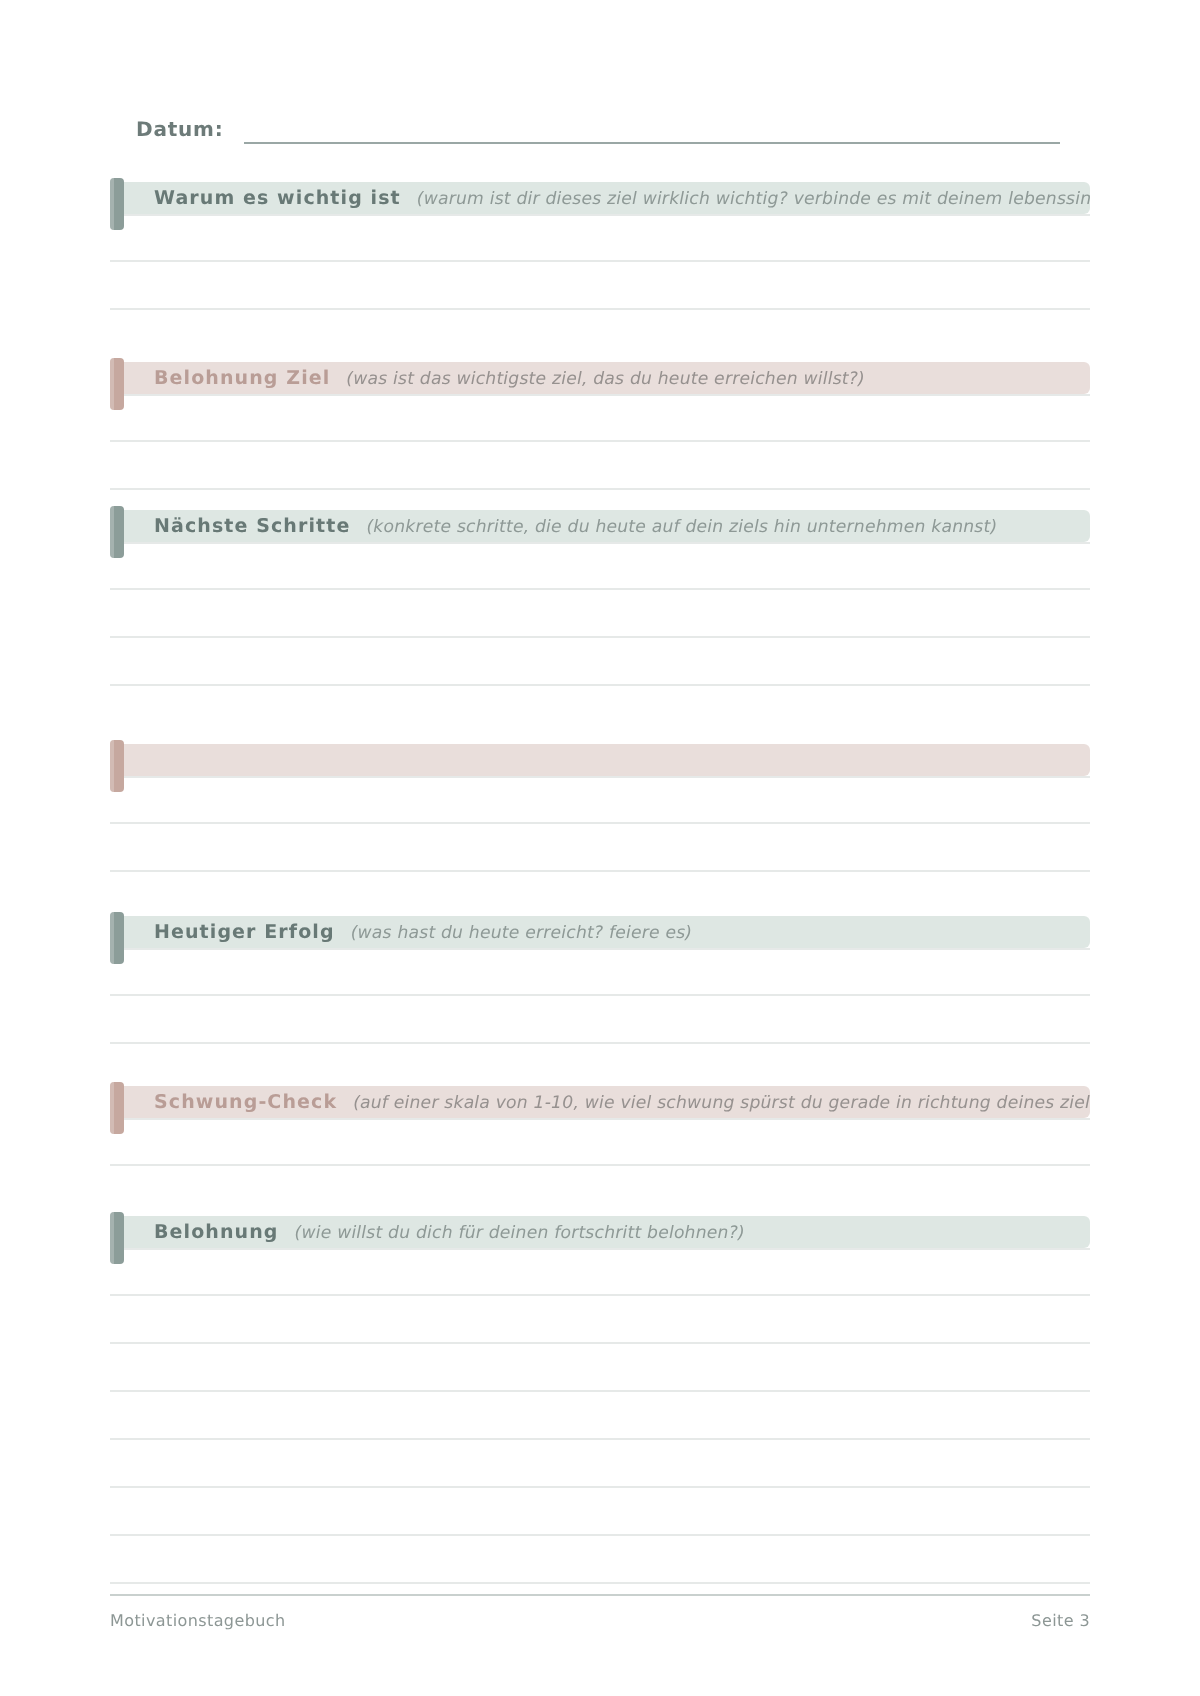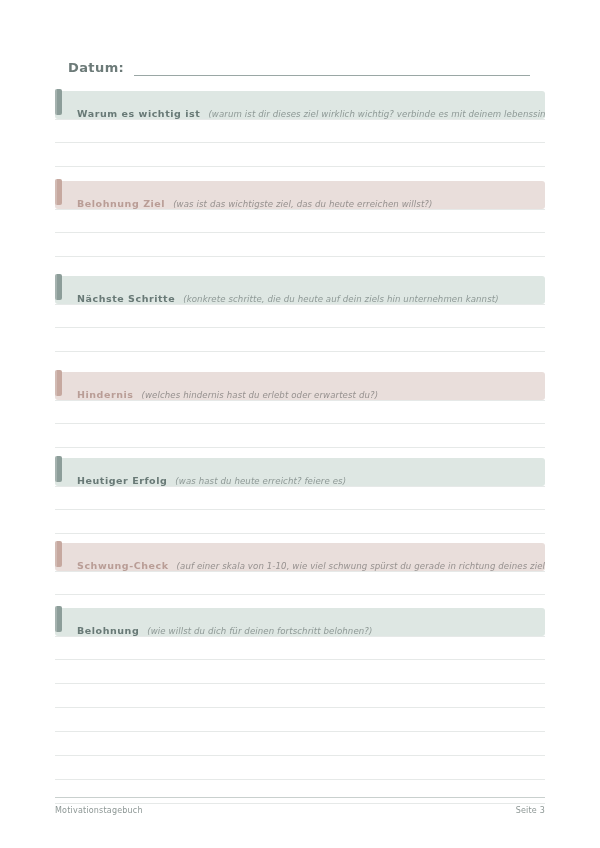--- a/index.html
+++ b/index.html
@@ -25,21 +25,21 @@
   
   .date-row {
     position: absolute;
     left: 68px;
     top: 60px;
     width: 462px;
     display: flex;
     align-items: flex-end;
   }
   .date-label {
-    font-size: 13px;
+    font-size: 10px;
     font-weight: bold;
     color: #6d7b79;
     letter-spacing: 0.4px;
     white-space: nowrap;
     padding-bottom: 1px;
   }
   .date-line {
     flex: 1;
     margin-left: 10px;
     height: 1px;
@@ -47,24 +47,24 @@
   }
 
   
   .section {
     position: absolute;
     left: 55px;
     width: 490px;
   }
   .sec-header {
     position: relative;
-    height: 28px;
+    height: 16px;
     border-radius: 3px;
     display: flex;
-    align-items: flex-end;
+    align-items: center;
     overflow: visible;
   }
   .sec-header.green { background: #dee7e3; }
   .sec-header.rose  { background: #e9dedb; }
 
   .accent {
     position: absolute;
     left: 0px;
     top: -2px;
     width: 7px;
@@ -174,41 +174,37 @@
           <div class="sec-titlewrap">
             <span class="sec-title rose">Belohnung Ziel</span>
             <span class="sec-prompt rose">(was ist das wichtigste ziel, das du heute erreichen willst?)</span>
           </div>
         </div>
         <div class="lines">
           <div class="wline first"></div>
           <div class="wline"></div>
         </div>
       </div>
-      <div class="section" style="top: 276px;">
+      <div class="section" style="top: 255px;">
         <div class="sec-header green">
           <div class="accent green"></div>
           <div class="sec-titlewrap">
             <span class="sec-title green">Nächste Schritte</span>
             <span class="sec-prompt green">(konkrete schritte, die du heute auf dein ziels hin unternehmen kannst)</span>
           </div>
         </div>
         <div class="lines">
           <div class="wline first"></div>
           <div class="wline"></div>
           <div class="wline"></div>
         </div>
       </div>
       <div class="section" style="top: 372px;">
         <div class="sec-header rose">
           <div class="accent rose"></div>
-          <div class="sec-titlewrap">
-            <span class="sec-title rose">Hindernis</span>
-            <span class="sec-prompt rose">(welches hindernis hast du erlebt oder erwartest du?)</span>
-          </div>
         </div>
         <div class="lines">
           <div class="wline first"></div>
           <div class="wline"></div>
         </div>
       </div>
       <div class="section" style="top: 458px;">
         <div class="sec-header green">
           <div class="accent green"></div>
           <div class="sec-titlewrap">

